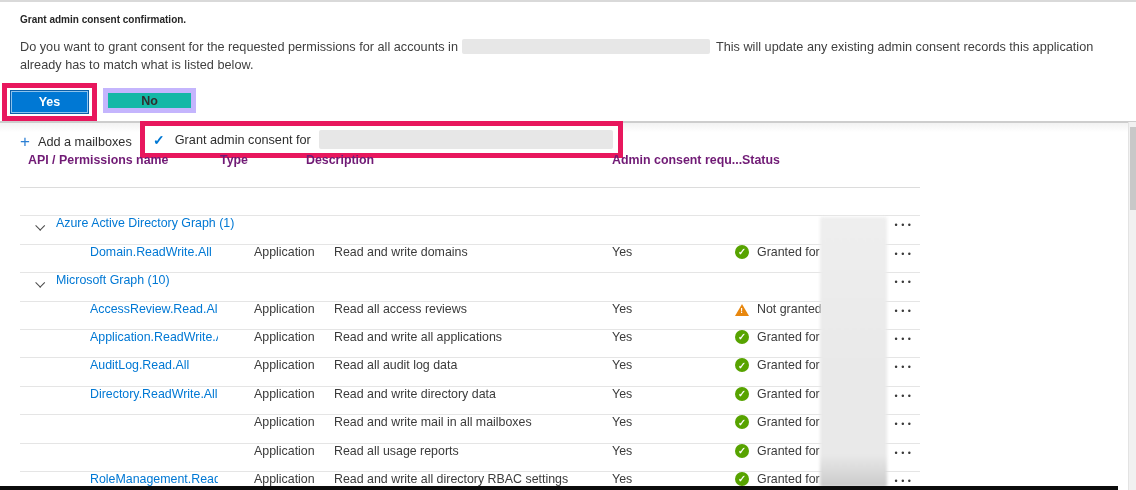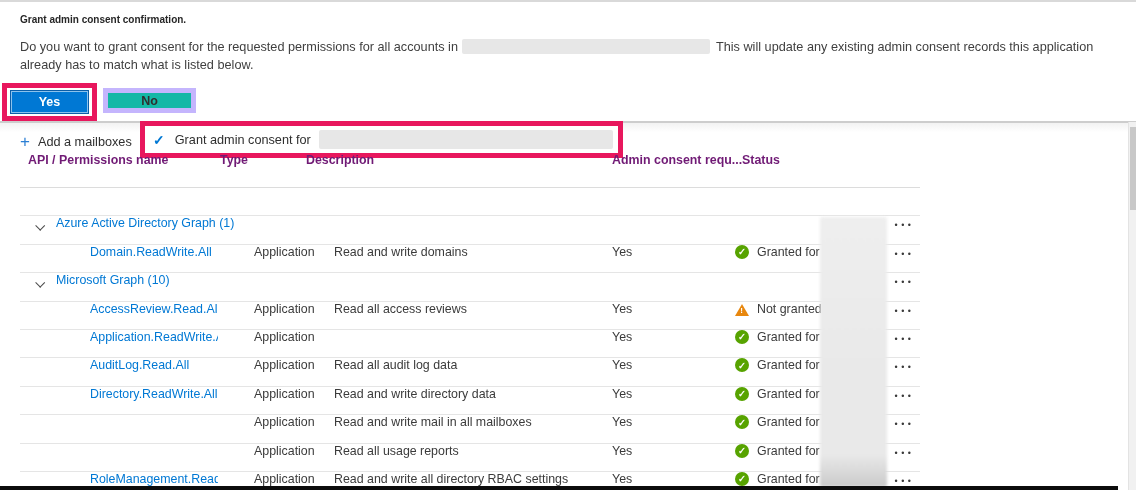--- a/index.html
+++ b/index.html
@@ -157,20 +157,21 @@
       </span>
       <span class="cell c-dots">
         <span class="dots">•••</span>
       </span>
     </div>
     <div class="row">
       <span class="cell c-name">
         <span class="link">Application.ReadWrite.All</span>
       </span>
       <span class="cell c-type">Application</span>
+      <span class="cell c-desc">Read and write all applications</span>
       <span class="cell c-admin">Yes</span>
       <span class="cell c-status">
         <span class="ic-granted">✓</span>
         <span class="">Granted for</span>
       </span>
       <span class="cell c-dots">
         <span class="dots">•••</span>
       </span>
     </div>
     <div class="row">

